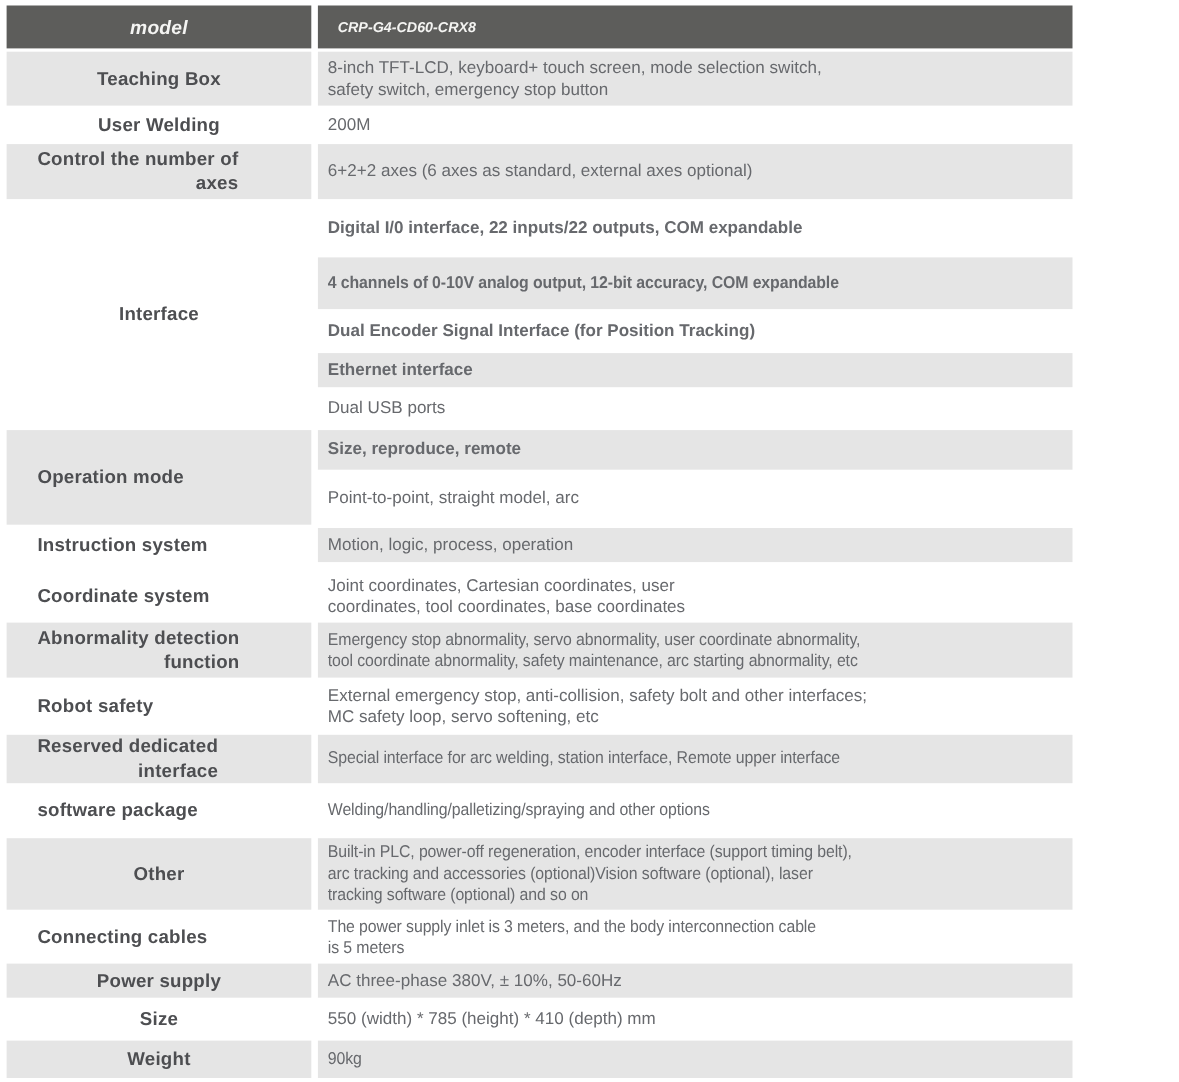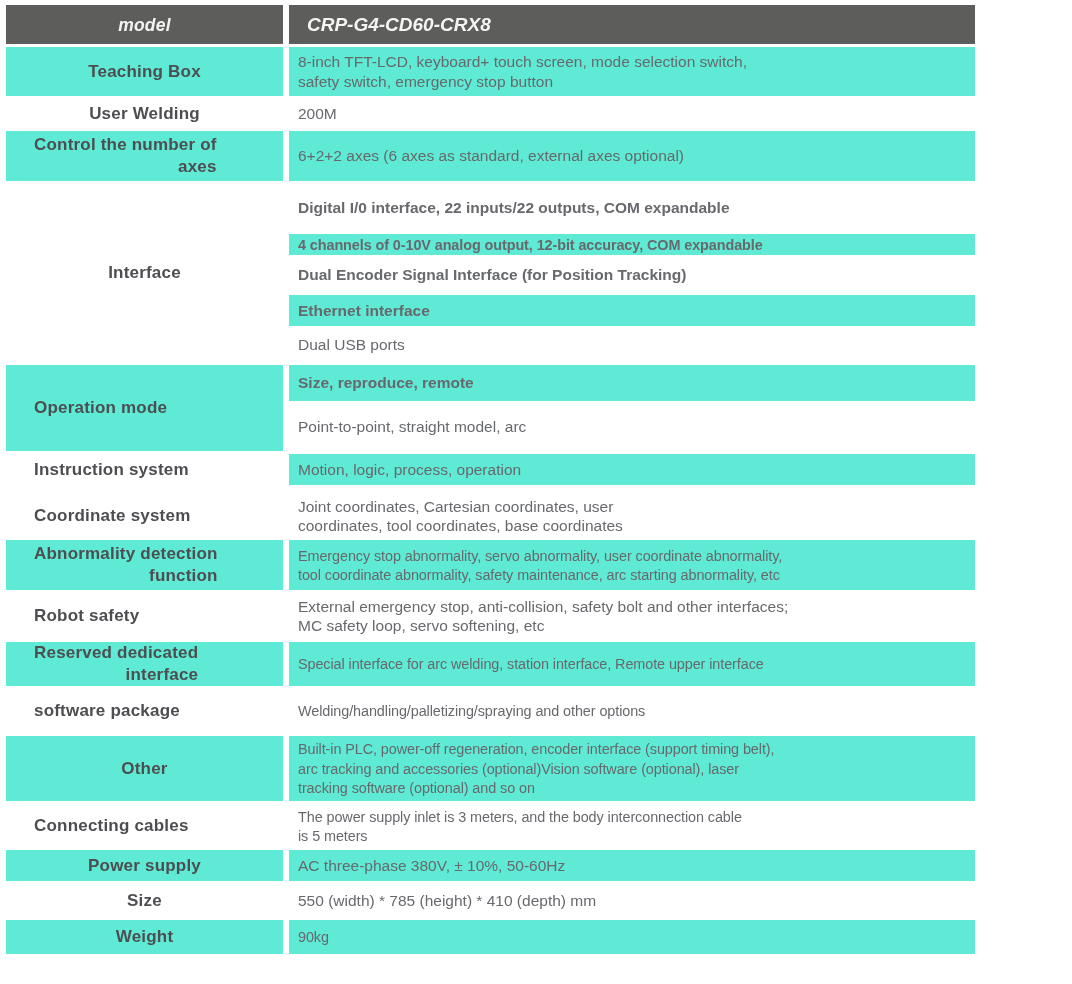--- a/index.html
+++ b/index.html
@@ -15,45 +15,45 @@
     width:277px;flex:none;display:flex;align-items:center;justify-content:center;
     color:#4d4e51;font-weight:bold;font-size:17px;line-height:22px;letter-spacing:0.2px;
     text-align:center;
   }
   .cell-l.left{justify-content:flex-start;text-align:right;padding-left:28px;}
   .cell-r{
     flex:1;margin-left:6px;display:flex;align-items:center;
     padding-left:9px;padding-right:4px;
     color:#67696d;font-size:15.5px;line-height:19.5px;
   }
-  .gray{background:#5eead4;}
+  .gray{background:#e5e5e5;}
   .dark{background:#5d5d5b;}
   .white{background:#ffffff;}
   .pre{white-space:pre-line;}
   .cond{display:inline-block;transform:scaleX(0.93);transform-origin:left center;letter-spacing:-0.1px;}
   
   .row.header{height:39px;font-style:italic;}
   .row.header .cell-l{color:#f4f4f2;font-size:17.5px;}
-  .row.header .cell-r{color:#f4f4f2;font-weight:bold;font-size:19px;padding-left:18px;}
+  .row.header .cell-r{color:#f4f4f2;font-weight:bold;font-size:13px;padding-left:18px;}
   
   .h29{height:29px}.h31{height:31px}.h33{height:33px}.h34{height:34px}
   .h44{height:44px}.h46{height:46px}.h49{height:49px}.h50{height:50px}
   .h65{height:65px}
   .mb2{margin-bottom:2px}.mb4{margin-bottom:4px}.mb9{margin-bottom:9px}
   
   .group{display:flex;margin-bottom:3px;}
   .group .cell-l{width:277px;flex:none;}
   .rstack{flex:1;margin-left:6px;display:flex;flex-direction:column;}
   .sub{
     box-sizing:border-box;display:flex;align-items:center;
     padding-left:9px;padding-right:4px;
     color:#67696d;font-size:15.5px;line-height:19.5px;
   }
   .sub.g2{margin-bottom:2px;font-weight:bold;}
-  .s48{height:48px}.s38{height:21px}.s36{height:36px}.s31{height:31px}.s34{height:34px}.s48b{height:48px}
+  .s48{height:48px}.s38{height:47px}.s36{height:36px}.s31{height:31px}.s34{height:34px}.s48b{height:48px}
 </style>
 </head>
 <body>
 
 <div class="spec-table">
 
   <div class="row header">
     <div class="cell cell-l dark">model</div>
     <div class="cell cell-r dark">CRP-G4-CD60-CRX8</div>
   </div>

